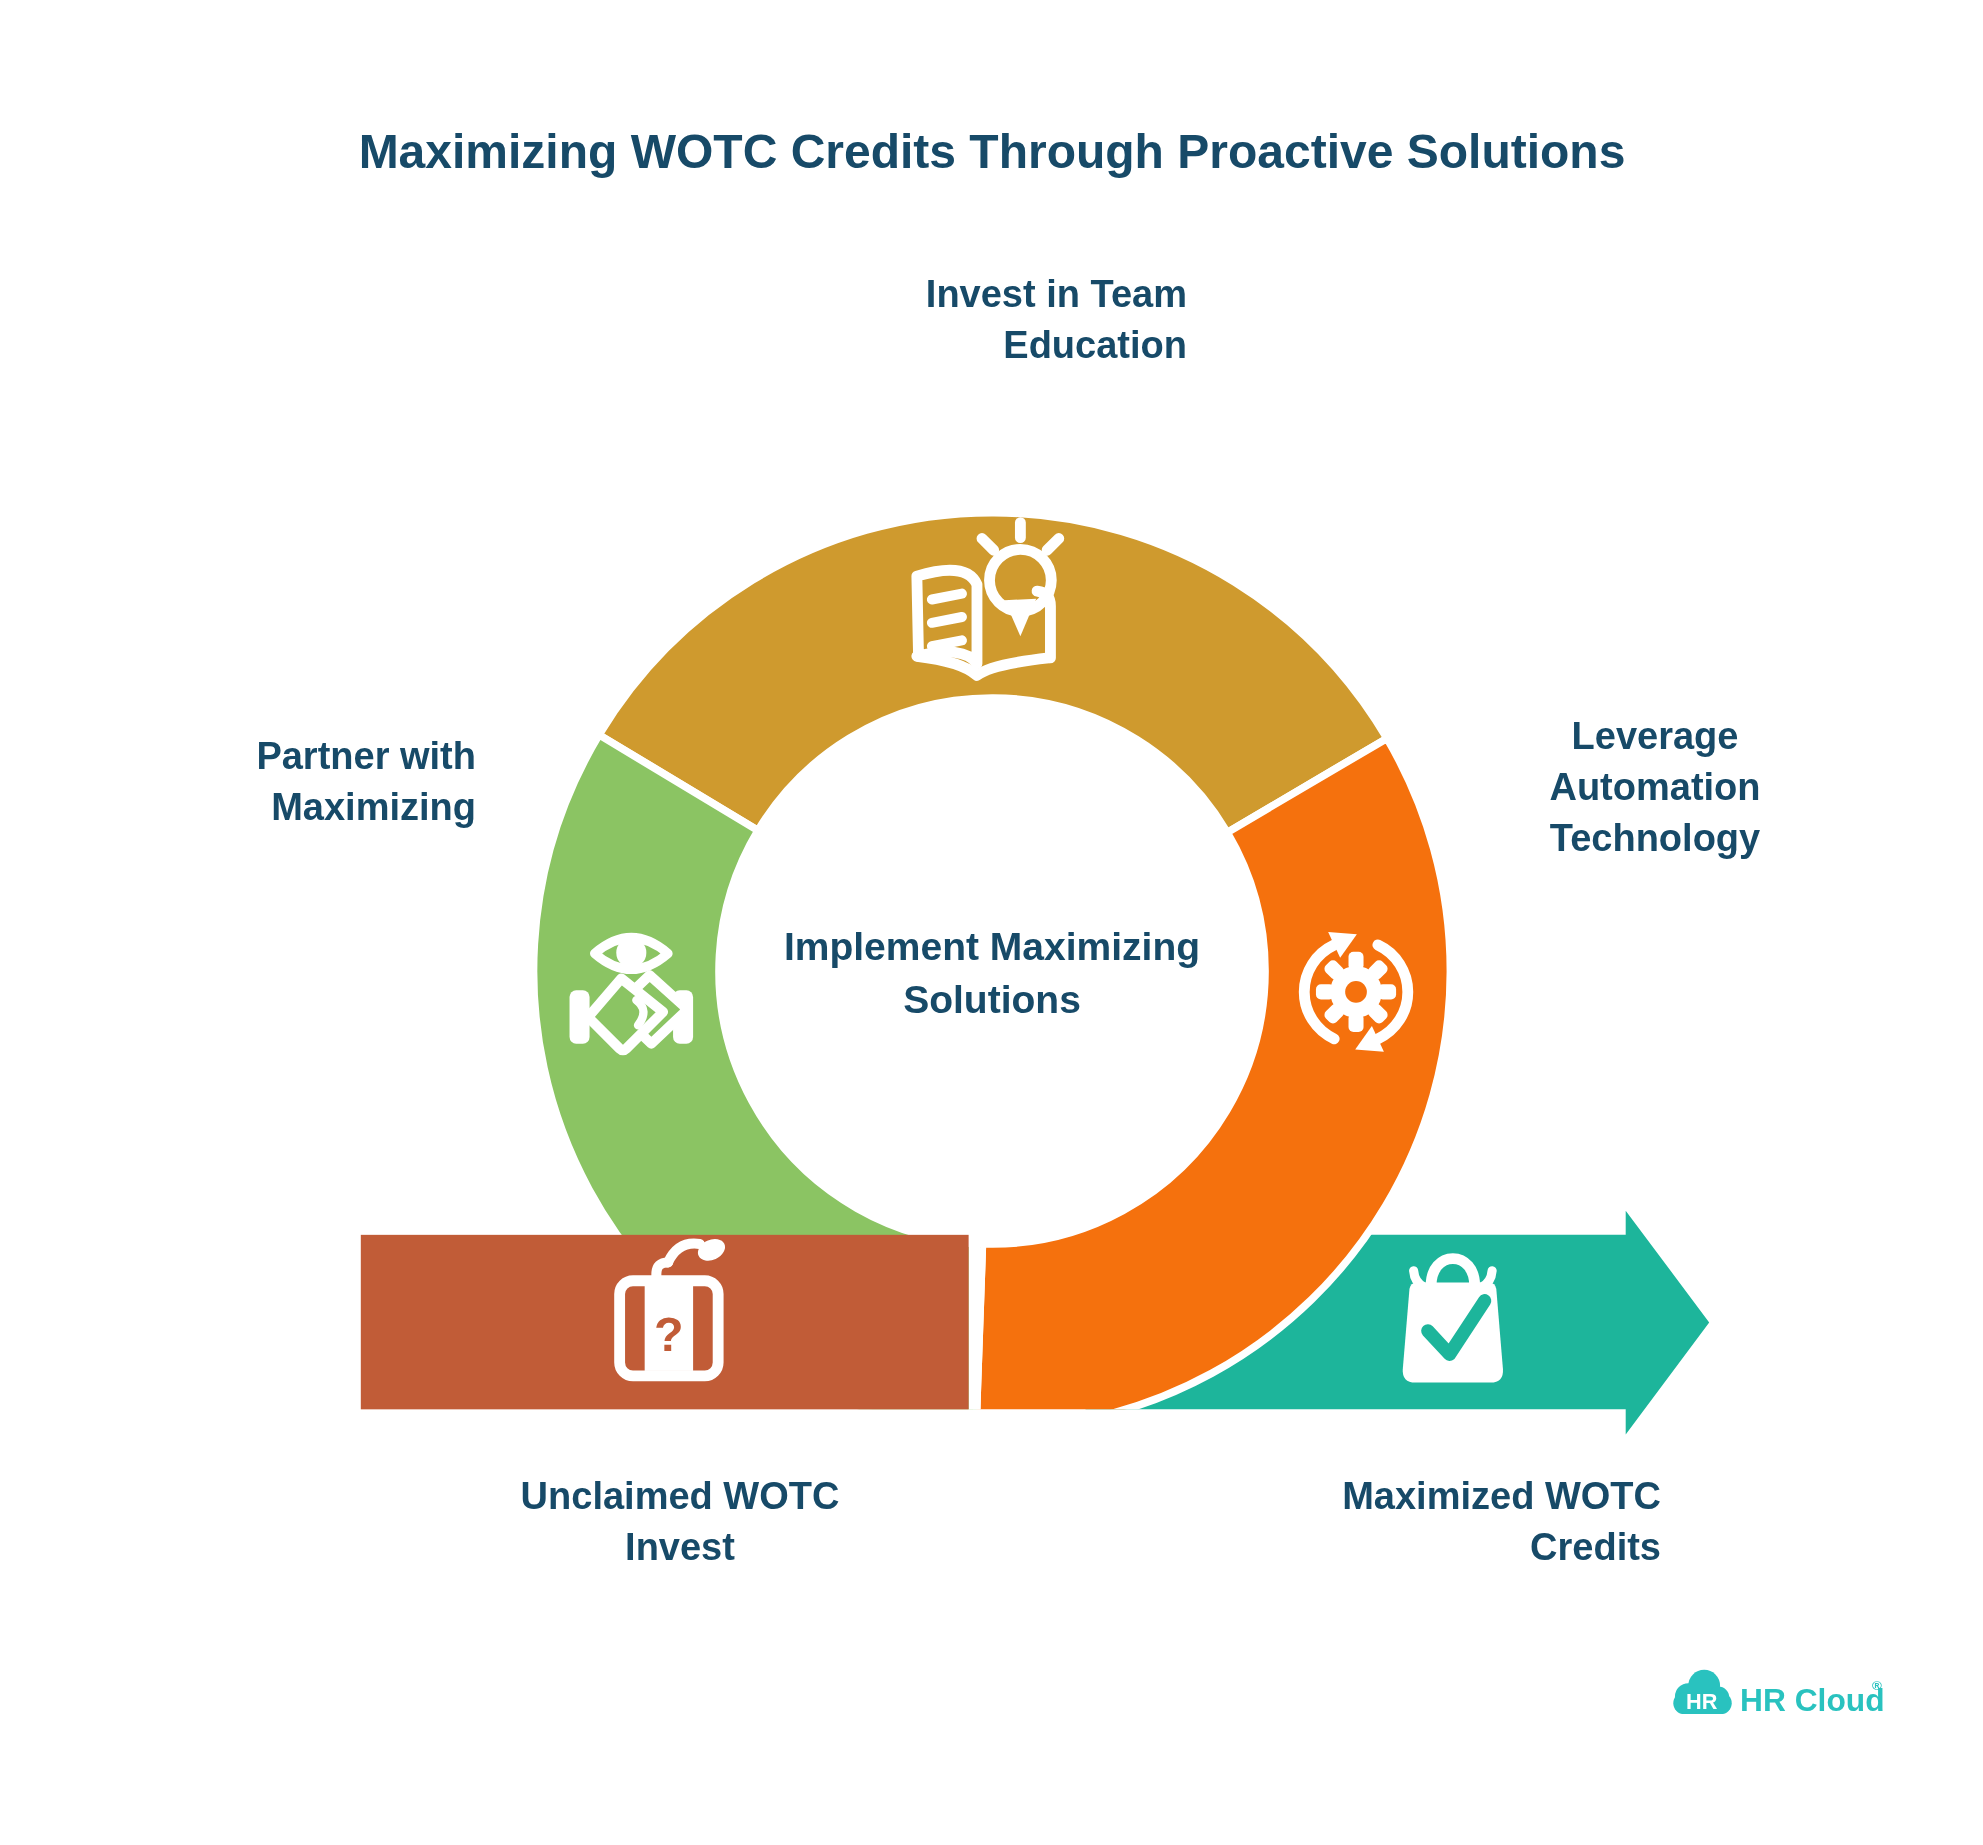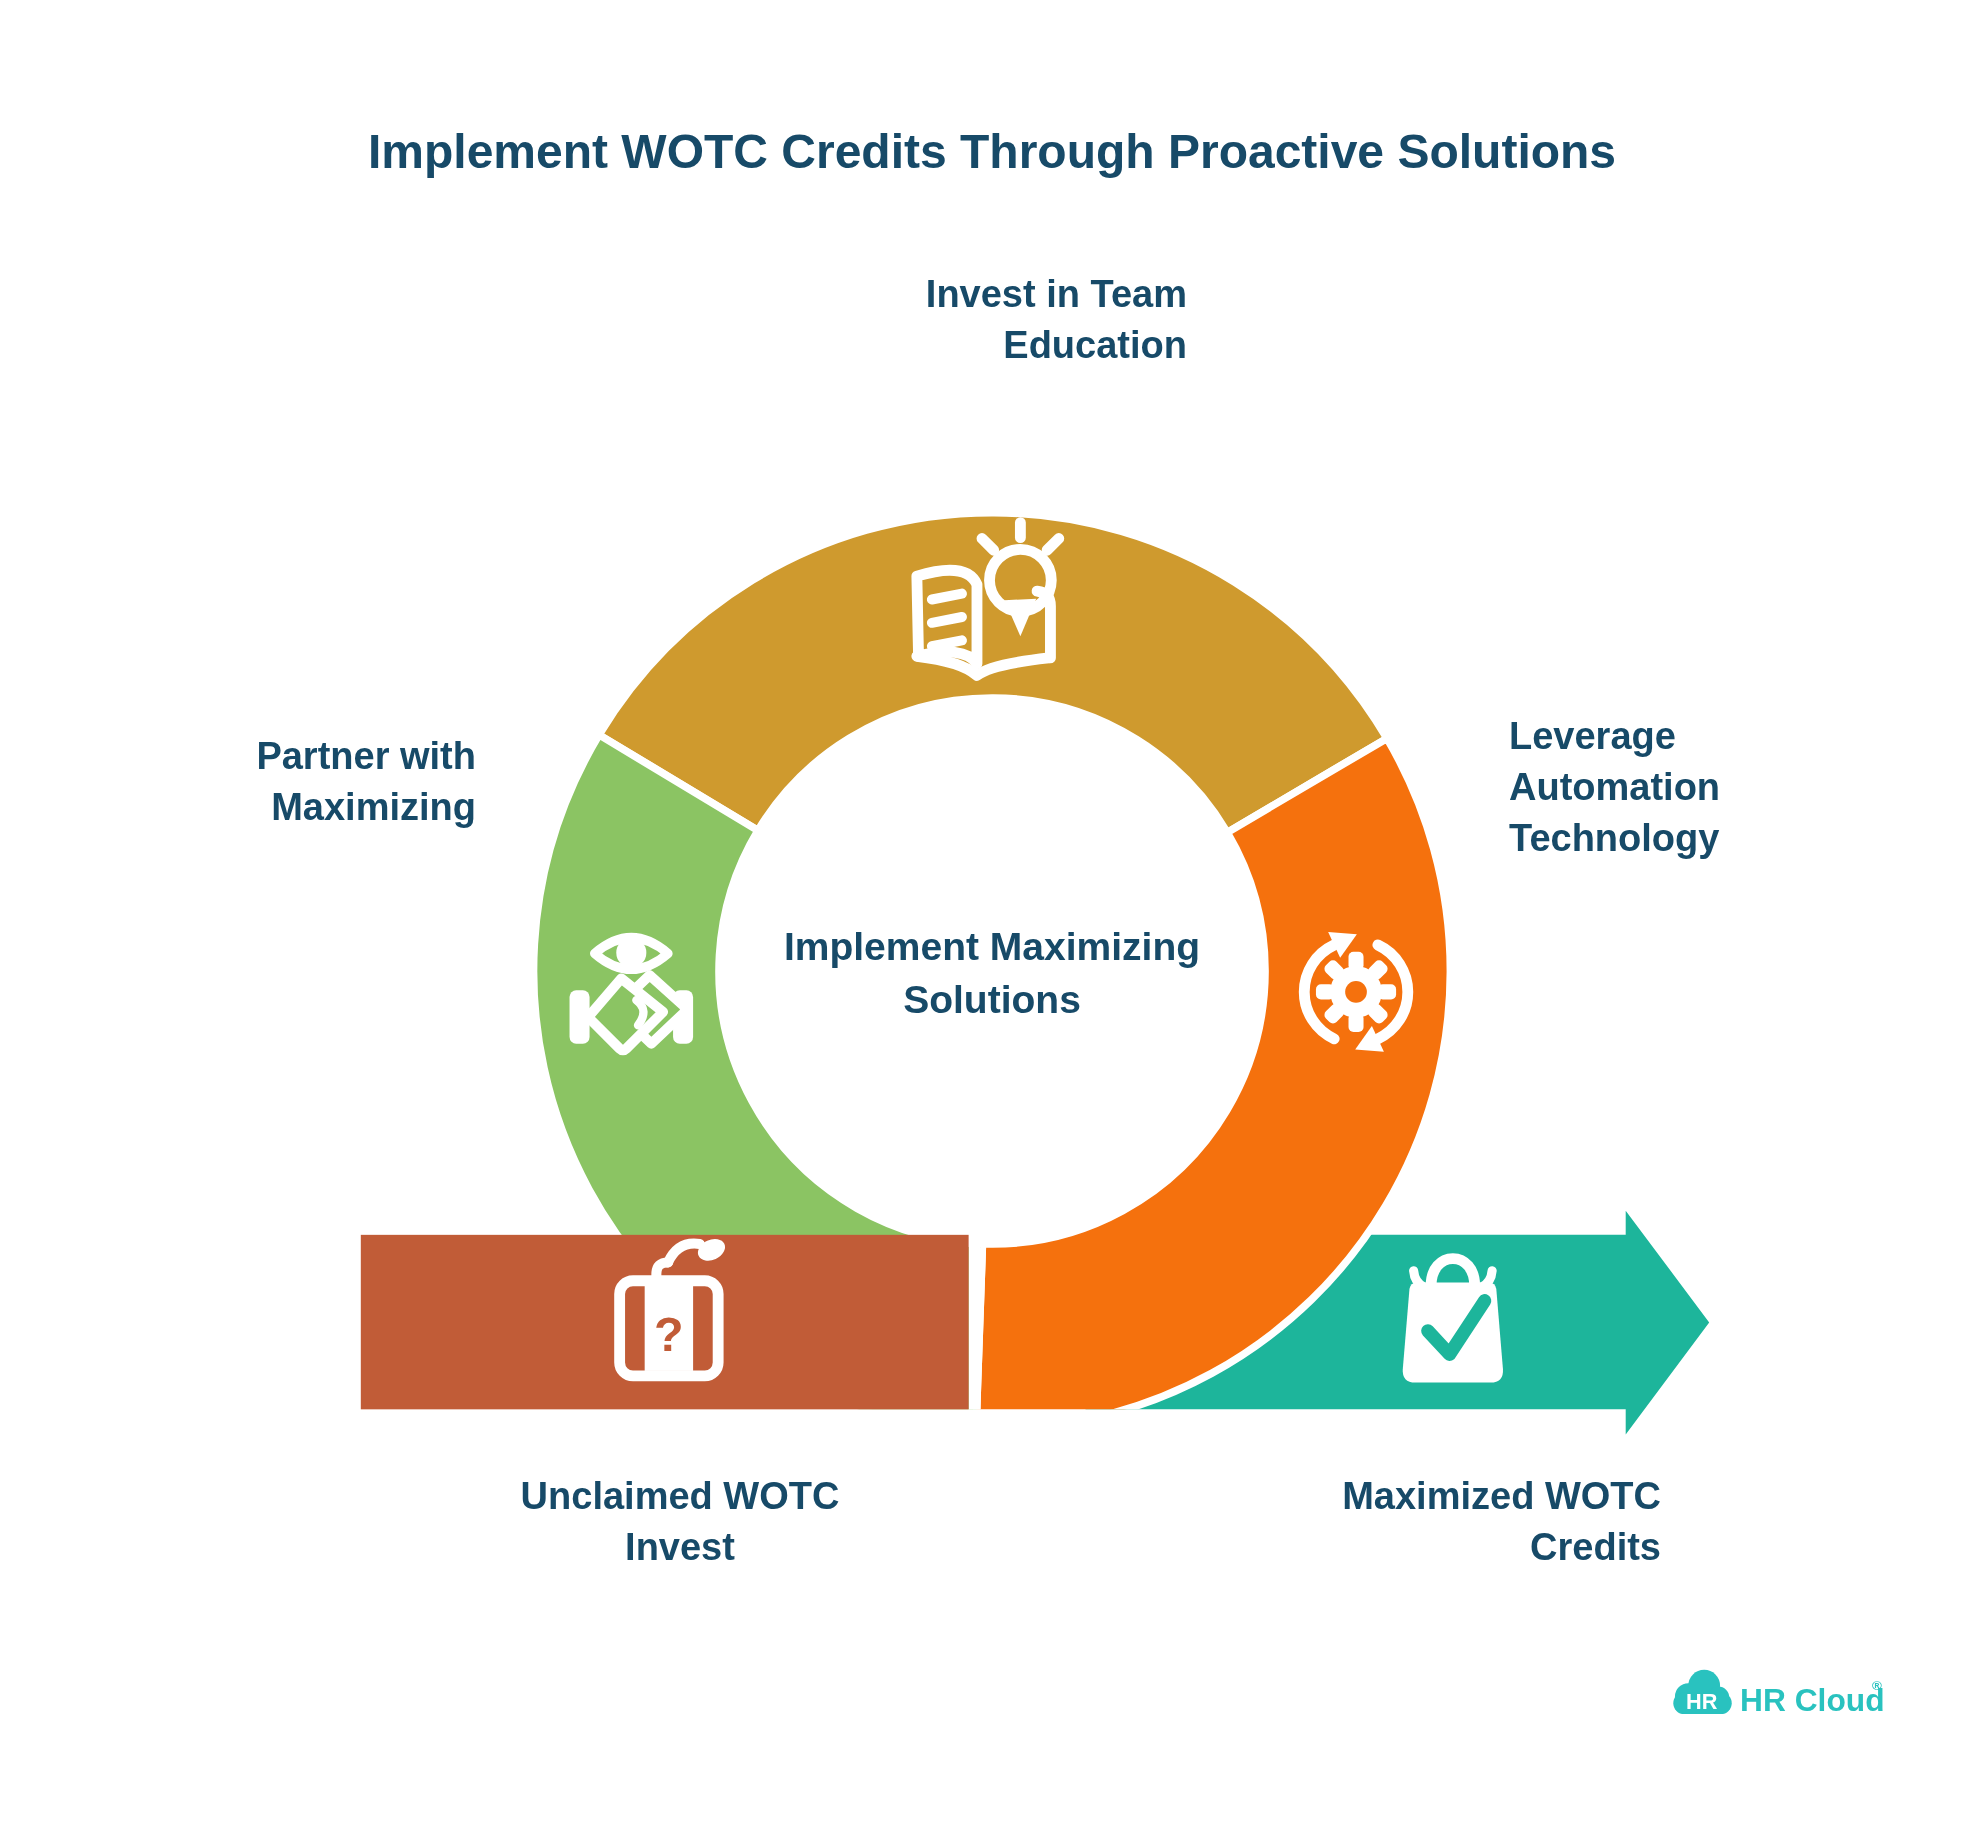--- a/index.html
+++ b/index.html
@@ -7,21 +7,21 @@
     width:1984px;height:1846px;overflow:hidden;
     font-family:"Liberation Sans", sans-serif;
   }
   #canvas{position:relative;width:1984px;height:1846px;background:#ffffff;}
   #graphic{position:absolute;left:0;top:0;}
   .txt{position:absolute;font-weight:700;color:#174A68;}
   .title{left:0;top:125px;width:1984px;text-align:center;font-size:48px;line-height:53px;}
   .label{font-size:38px;line-height:51px;}
   .lbl-invest{left:795px;top:269px;width:392px;text-align:right;}
   .lbl-partner{left:192px;top:731px;width:284px;text-align:right;}
-  .lbl-leverage{left:1509px;top:711px;width:292px;text-align:left;}
+  .lbl-leverage{left:1509px;top:711px;width:292px;text-align:center;}
   .lbl-center{left:733px;top:920px;width:518px;text-align:center;font-size:39px;line-height:53px;}
   .lbl-unclaimed{left:463px;top:1471px;width:434px;text-align:center;}
   .lbl-maximized{left:1227px;top:1471px;width:434px;text-align:right;}
 </style>
 </head>
 <body>
 
 <div id="canvas">
 
   <svg id="graphic" width="1984" height="1846" viewBox="0 0 2376 2211">
@@ -109,21 +109,21 @@
         <circle cx="2041" cy="2019" r="19"></circle>
         <circle cx="2058" cy="2033" r="13"></circle>
         <rect x="2004" y="2027" width="70" height="26" rx="13"></rect>
       </g>
       <text x="2038" y="2047" font-size="26" font-weight="700" text-anchor="middle" fill="#ffffff">HR</text>
       <text x="2084" y="2049" font-size="38" font-weight="700" text-anchor="start" fill="#29C2BF">HR Cloud</text>
       <text x="2248" y="2024" font-size="16" font-weight="700" text-anchor="middle" fill="#29C2BF">®</text>
     </g>
   </svg>
 
-  <div class="txt title">Implement WOTC Credits Through Proactive Solutions</div>
+  <div class="txt title">Maximizing WOTC Credits Through Proactive Solutions</div>
 
   <div class="txt label lbl-invest">Invest in Team Education</div>
 
   <div class="txt label lbl-partner">Partner with Maximizing</div>
 
   <div class="txt label lbl-leverage">Leverage Automation Technology</div>
 
   <div class="txt lbl-center">Implement Maximizing Solutions</div>
 
   <div class="txt label lbl-unclaimed">Unclaimed WOTC Invest</div>

